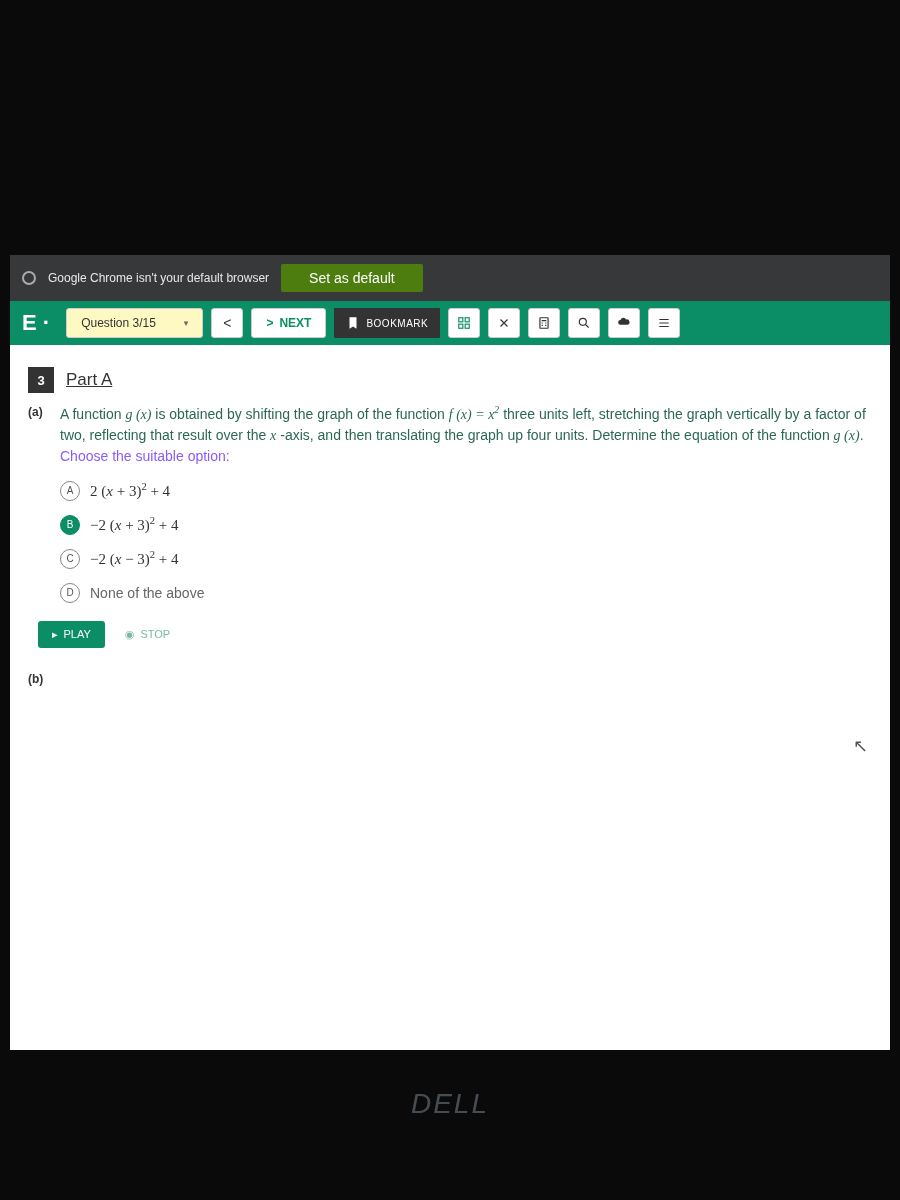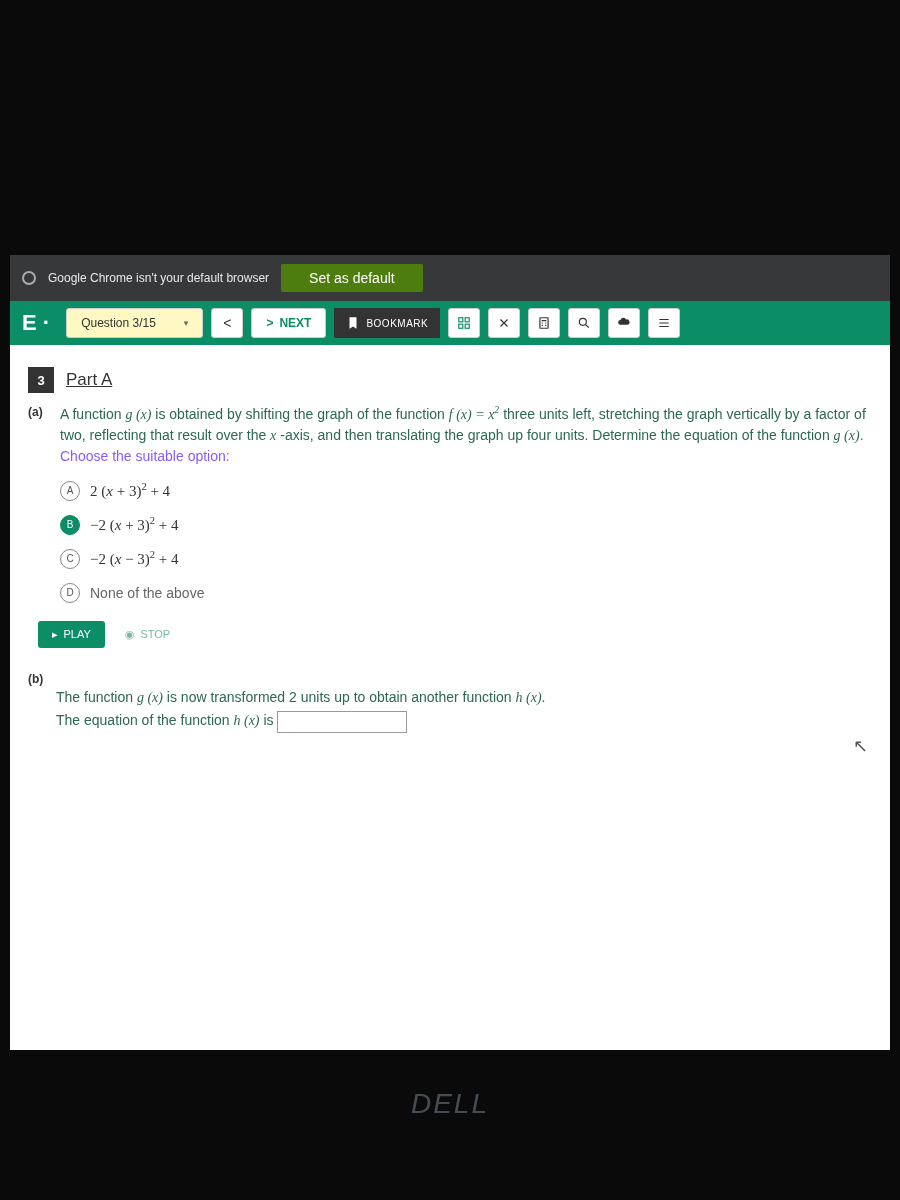--- a/index.html
+++ b/index.html
@@ -358,23 +358,18 @@
         <span>PLAY</span>
       </button>
       <button class="stop-btn">
         <span>◉</span>
         <span>STOP</span>
       </button>
     </div>
 
     <div class="sub-label" style="margin-left:0;">(b)</div>
 
-    <div class="part-b-text">
-      <span>The function  </span><span class="math-fn">g (x)</span><span> is now transformed 2 units up to obtain another function </span><span class="math-fn">h (x)</span><span>.</span><br>
-      <span>The equation of the function </span><span class="math-fn">h (x)</span><span> is</span>
-      <input class="answer-input" type="text" style="">
-    </div>
   </div>
 
   <span class="cursor-icon">↖</span>
 </div>
 
 <div class="dell-logo">DELL</div>
 
 </body></html>

